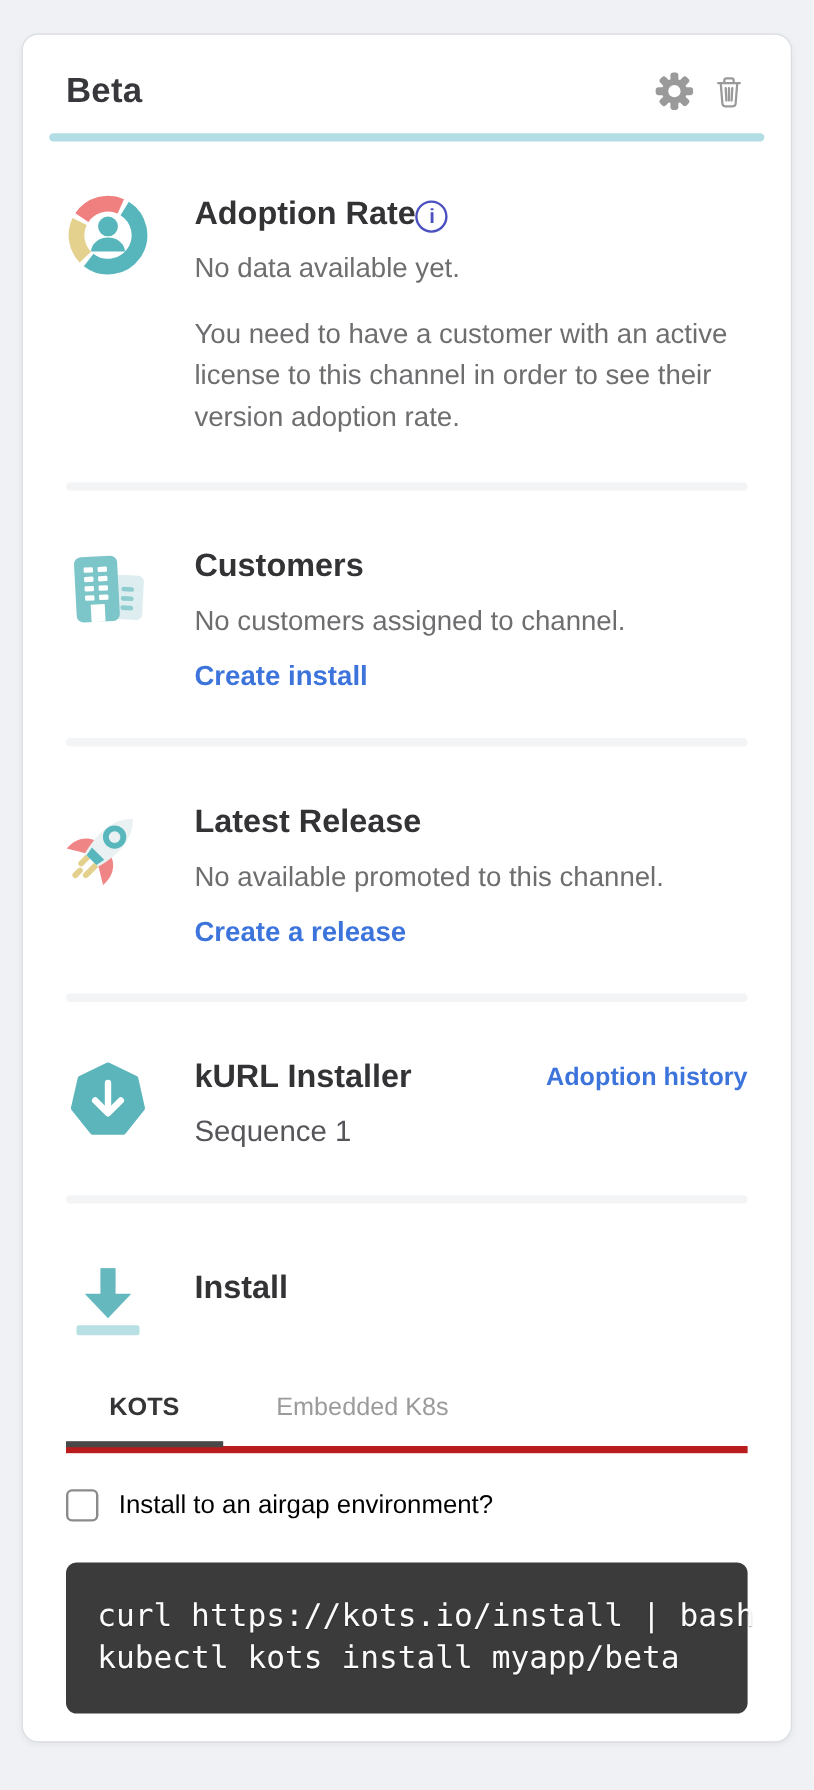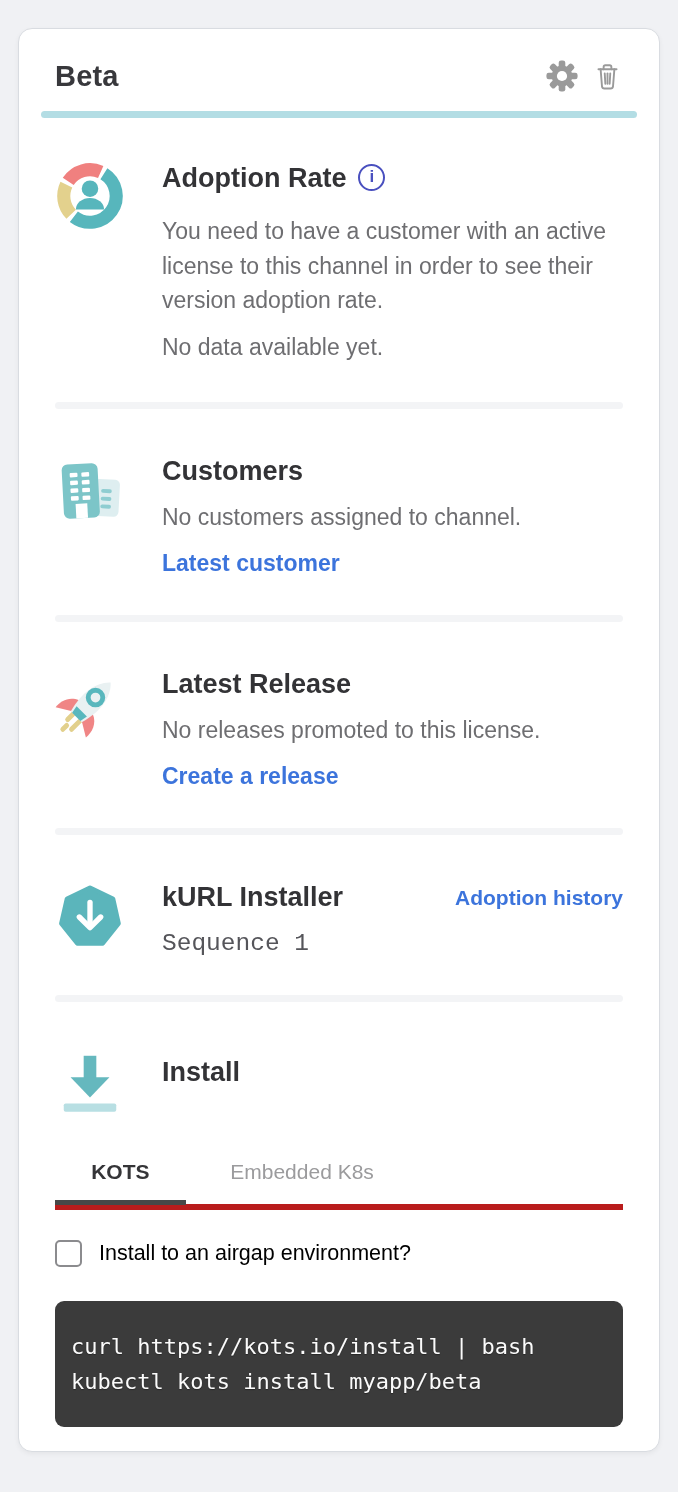--- a/index.html
+++ b/index.html
@@ -18,54 +18,54 @@
   .card-header{display:flex;justify-content:space-between;align-items:center;padding-top:30px;}
   .channel-title{font-size:29px;font-weight:700;color:#38383c;margin:0;letter-spacing:.2px;}
   .header-actions{display:flex;align-items:center;gap:13px;}
   .icon-btn{display:inline-flex;cursor:pointer;}
   .accent-bar{height:7px;background:#b3dde4;border-radius:4px;margin:18px -14px 0;}
 
   section{display:flex;gap:37px;margin-top:42px;}
   .icon-col{width:70px;flex:none;display:flex;justify-content:center;align-items:flex-start;}
   .content{flex:1;padding-top:2px;min-width:0;}
   .sec-title{font-size:27px;font-weight:700;color:#333336;margin:0;line-height:1.2;}
-  .title-row{display:flex;align-items:center;gap:12px;}
+  .title-row{display:flex;align-items:flex-end;gap:0;}
   .title-row-between{display:flex;justify-content:space-between;align-items:flex-start;text-align:right;}
   .muted{font-size:23px;color:#6e6e71;margin:12px 0 0;line-height:1.5;}
   .para{margin-top:20px;max-width:458px;}
   .link{font-size:23px;font-weight:700;color:#3c74dc;margin-top:16px;display:inline-block;cursor:pointer;}
   .info-icon{
     display:inline-flex;justify-content:center;align-items:center;
     width:27px;height:27px;border:2.2px solid #4a50bf;border-radius:50%;
     color:#4a50bf;font-size:17px;font-weight:600;box-sizing:border-box;
     cursor:pointer;margin-top:-2px;
   }
   .divider{height:7px;background:#f3f4f6;border-radius:4px;margin-top:38px;}
   .divider + section{margin-top:44px;}
 
   .history-link{font-size:21px;font-weight:700;color:#3c74dc;padding-top:5px;cursor:pointer;}
-  .sequence{font-size:24.5px;color:#55555a;margin-top:16px;font-family:Liberation Mono, monospace;}
+  .sequence{font-size:24.5px;color:#55555a;margin-top:16px;}
 
   .install-section .sec-title{padding-top:8px;}
 
   .tabs{display:flex;margin-top:30px;border-bottom:6px solid #b91c1c;}
   .tab{font-size:21px;color:#9b9b9d;padding:10px 0 20px;text-align:center;cursor:pointer;box-sizing:border-box;}
   .tab-kots{width:23%;}
   .tab-embedded{width:41%;}
   .tab-helm{width:33%;}
   .tab.active{color:#353538;font-weight:700;border-bottom:5px solid #484848;padding-bottom:15px;margin-bottom:-1px;}
 
   .airgap-row{display:flex;align-items:center;gap:17px;margin-top:30px;}
   .checkbox{width:23px;height:23px;border:2px solid #8b8b8e;border-radius:5px;background:#fff;flex:none;cursor:pointer;}
   .airgap-label{font-size:21.5px;color:#000000;}
 
   .code-block{
     margin-top:34px;background:#3b3b3b;border-radius:9px;
-    padding:28px 16px;font-family:"DejaVu Sans Mono", monospace;
-    font-size:22px;color:#fbfbfb;line-height:35px;white-space:pre;
+    padding:28px 26px;font-family:"DejaVu Sans Mono", monospace;
+    font-size:26px;color:#fbfbfb;line-height:35px;white-space:pre;
     text-shadow:0 1px 1px rgba(0,0,0,.35);
   }
   .copy-link{font-size:23.5px;font-weight:700;color:#3a70cd;margin-top:24px;display:inline-block;cursor:pointer;}
 </style>
 </head>
 <body>
 
 <div class="card">
 
   <div class="card-header">
@@ -111,22 +111,22 @@
         <path d="M13.6 20.9 A27 27 0 0 1 47.0 11.3" stroke="#f0807f" stroke-width="13.5"></path>
         <circle cx="36" cy="28.5" r="8.5" fill="#57b6bc"></circle>
         <path d="M21.5 50 a14.5 12 0 0 1 29 0 Z" fill="#57b6bc"></path>
       </svg>
     </div>
     <div class="content">
       <div class="title-row">
         <h2 class="sec-title">Adoption Rate</h2>
         <span class="info-icon">i</span>
       </div>
+      <p class="muted">No data available yet.</p>
       <p class="muted para">You need to have a customer with an active license to this channel in order to see their version adoption rate.</p>
-      <p class="muted">No data available yet.</p>
     </div>
   </section>
 
   <div class="divider"></div>
 
   
   <section>
     <div class="icon-col">
       <svg width="76" height="76" viewBox="0 0 72 72">
         <g transform="rotate(3 52 44)">
@@ -149,21 +149,21 @@
             <rect x="16" y="41" width="8" height="4.5" rx="1"></rect>
               <rect x="28" y="41" width="8" height="4.5" rx="1"></rect>
             <rect x="20.5" y="49" width="12" height="15"></rect>
           </g>
         </g>
       </svg>
     </div>
     <div class="content">
       <h2 class="sec-title">Customers</h2>
       <p class="muted">No customers assigned to channel.</p>
-      <a class="link">Latest customer</a>
+      <a class="link">Create install</a>
     </div>
   </section>
 
   <div class="divider"></div>
 
   
   <section>
     <div class="icon-col">
       <svg width="78" height="78" viewBox="0 0 72 72">
         <g stroke="#e2d08c" stroke-width="5" stroke-linecap="round">
@@ -175,21 +175,21 @@
           <path d="M26 40 C16 44 13 54 14 62 L29 53 Z" fill="#f08585"></path>
           <path d="M46 40 C56 44 59 54 58 62 L43 53 Z" fill="#f08585"></path>
           <path d="M36 4 C47 14 50 32 44 54 L28 54 C22 32 25 14 36 4 Z" fill="#e9f1f2"></path>
           <path d="M28.5 46 h15 l-1.5 8 h-12 z" fill="#58b7bd"></path>
           <circle cx="36" cy="26" r="7.5" fill="none" stroke="#58b7bd" stroke-width="5"></circle>
         </g>
       </svg>
     </div>
     <div class="content">
       <h2 class="sec-title">Latest Release</h2>
-      <p class="muted">No releases promoted to this license.</p>
+      <p class="muted">No available promoted to this channel.</p>
       <a class="link">Create a release</a>
     </div>
   </section>
 
   <div class="divider"></div>
 
   
   <section>
     <div class="icon-col">
       <svg width="76" height="76" viewBox="0 0 72 72">

